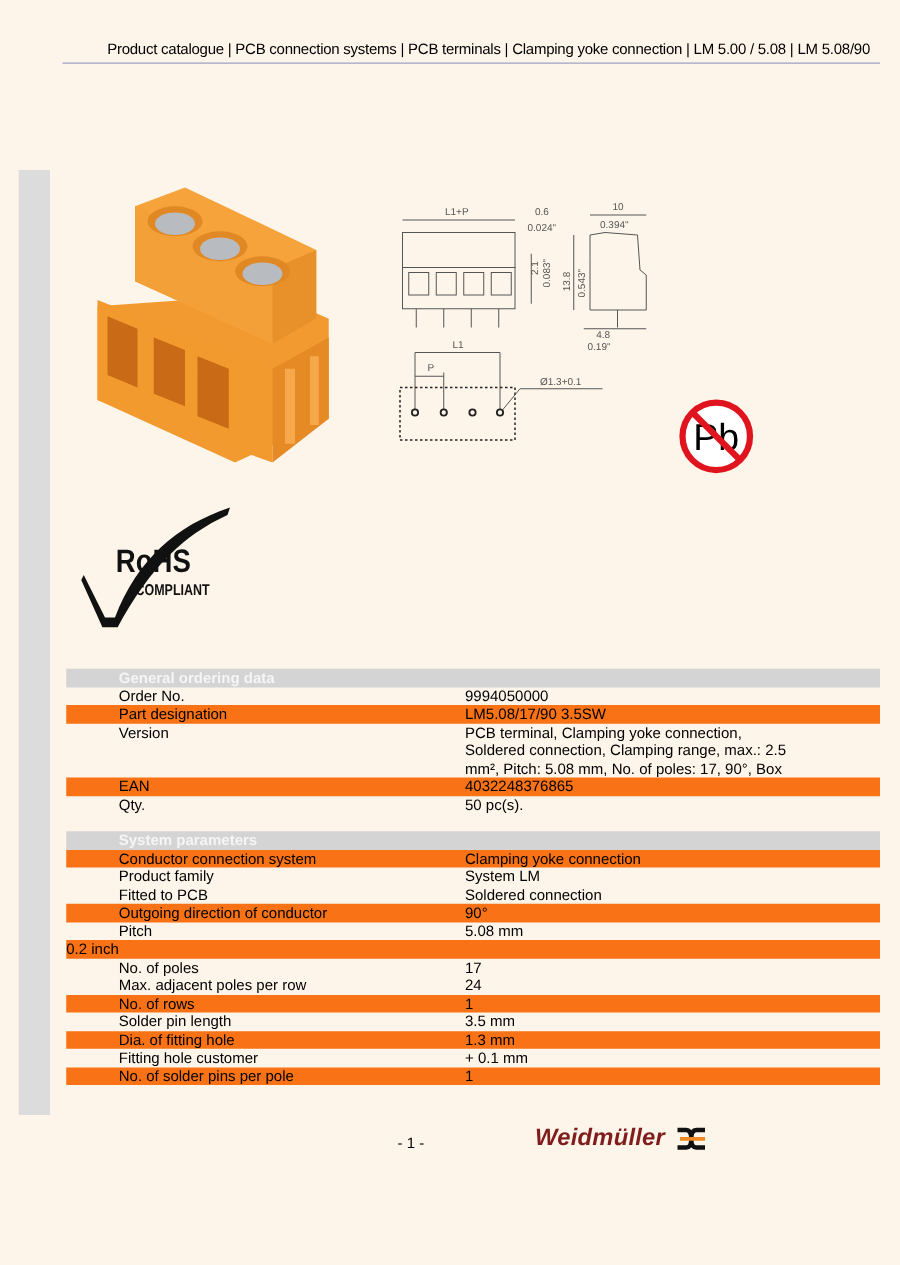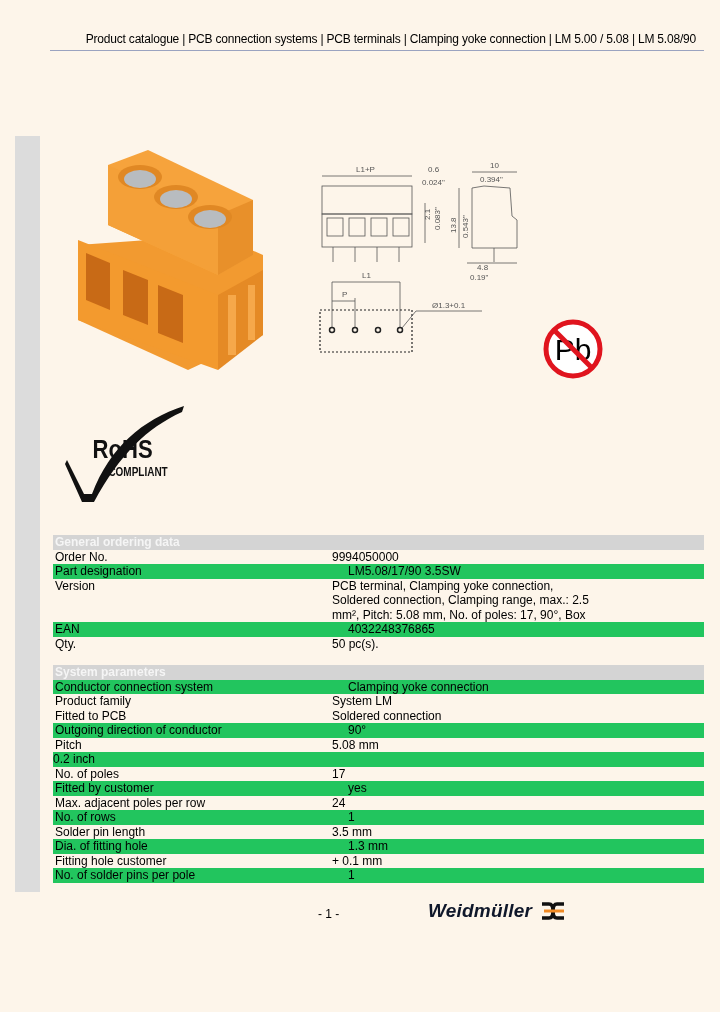--- a/index.html
+++ b/index.html
@@ -16,28 +16,28 @@
 
   .product-photo { position:absolute; left:68px; top:145px; width:205px; height:225px; }
   .drawing { position:absolute; left:312px; top:158px; width:228px; height:200px; }
   .nopb { position:absolute; left:542px; top:318px; width:62px; height:62px; }
   .rohs { position:absolute; left:62px; top:402px; width:130px; height:100px; }
 
   .table { position:absolute; left:53px; width:651px; font-size:12px; }
   .t1 { top:535px; }
   .t2 { top:665px; }
   .row { display:flex; line-height:14.5px; min-height:14.5px; }
-  .row.shade { background:#22c55e;gap:16px; }
+  .row.shade { background:#f97316; }
   .row.head { background:#d4d4d4; color:#f5f5f5; font-weight:bold; }
-  .c1 { width:277px; padding-left:2px; flex:none; }
+  .c1 { width:277px; padding-left:2px; flex:none;margin-left:40px; }
   .c2 { flex:1; white-space:pre-line; }
 
   .page-num { position:absolute; left:318px; top:907px; font-size:12px; }
   .logo { position:absolute; left:428px; top:900px; display:flex; align-items:center; }
-  .logo-text { font-size:19px; font-weight:bold; font-style:italic; color:#0f172a; letter-spacing:0.2px; }
+  .logo-text { font-size:19px; font-weight:bold; font-style:italic; color:#7f1d1d; letter-spacing:0.2px; }
   .logo-mark { margin-left:8px; }
 </style>
 </head>
 <body>
 
 <div class="breadcrumb">Product catalogue | PCB connection systems | PCB terminals | Clamping yoke connection | LM 5.00 / 5.08 | LM 5.08/90</div>
 <div class="bc-rule"></div>
 <div class="sidebar"></div>
 
 <svg class="product-photo" viewBox="0 0 205 225">
@@ -170,24 +170,20 @@
       <div class="c1">Pitch</div>
       <div class="c2">5.08 mm</div>
     </div>
   <div class="row shade">
       <div class="c2">0.2 inch</div>
     </div>
   <div class="row">
       <div class="c1">No. of poles</div>
       <div class="c2">17</div>
     </div>
-  <div class="row shade">
-      <div class="c1">Fitted by customer</div>
-      <div class="c2">yes</div>
-    </div>
   <div class="row">
       <div class="c1">Max. adjacent poles per row</div>
       <div class="c2">24</div>
     </div>
   <div class="row shade">
       <div class="c1">No. of rows</div>
       <div class="c2">1</div>
     </div>
   <div class="row">
       <div class="c1">Solder pin length</div>

